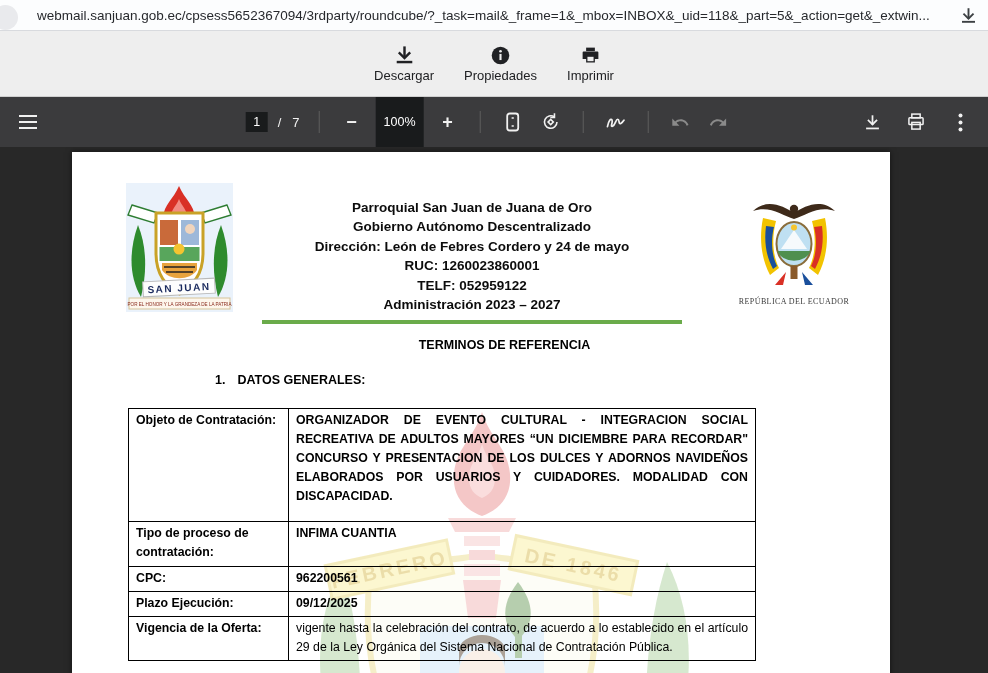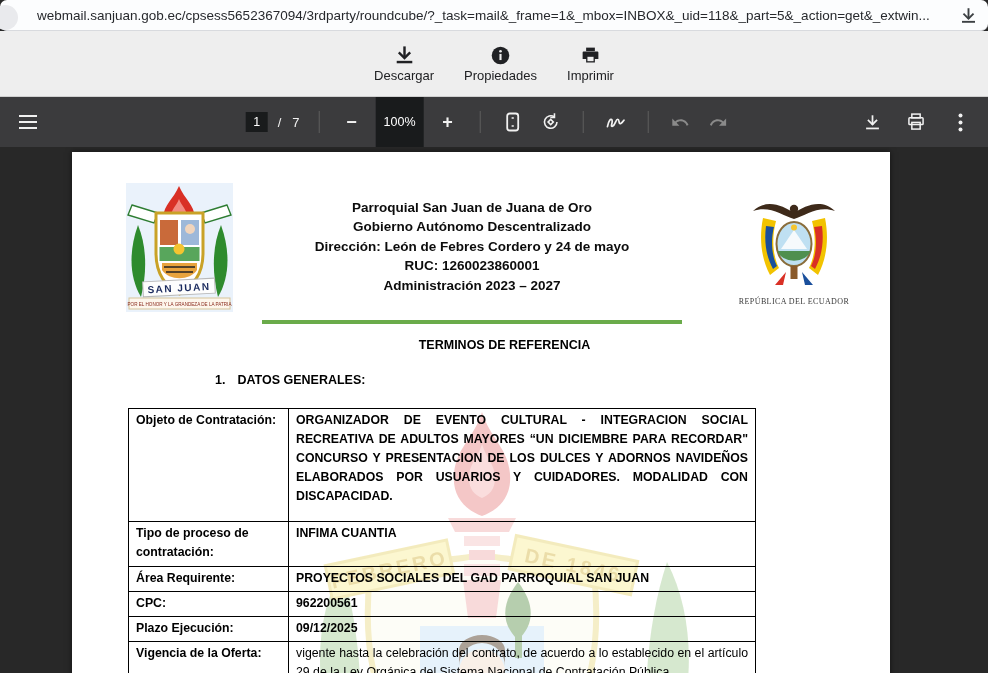--- a/index.html
+++ b/index.html
@@ -1,21 +1,21 @@
 <!DOCTYPE html>
 <html><head>
 <meta charset="utf-8">
 <style>
   * { box-sizing: border-box; margin: 0; padding: 0; }
   html,body { width: 988px; height: 673px; overflow: hidden; background:#282828;
     font-family: "Liberation Sans", sans-serif; }
 
   
   .url-bar { position: relative; height: 31px; background:#fcfdfe; border-bottom:1px solid #d8dade;
-    display:flex; align-items:center;border-radius:7px; }
+    display:flex; align-items:center; }
   .site-circle { position:absolute; left:-7px; top:5px; width:25px; height:25px; border-radius:50%;
     background:#e9eaed; }
   .url-text { margin-left:37px; font-size:13.5px; color:#27292d; white-space:nowrap; overflow:hidden;
     max-width: 905px; }
   .url-download { position:absolute; right:10px; top:6px; color:#3c4043; }
 
   
   .mail-toolbar { height:66px; background:#eeeeee; border-bottom:1px solid #cfcfcf;
     display:flex; justify-content:center; align-items:center; gap:22px; }
   .mail-btn { display:flex; flex-direction:column; align-items:center; gap:2px;
@@ -219,20 +219,21 @@
         <rect x="3" y="115" width="101" height="11" fill="#fdf6ec" stroke="#d5c39a"></rect>
         <text x="53.5" y="123" text-anchor="middle" font-size="4.6" fill="#8a2b1e">POR EL HONOR Y LA GRANDEZA DE LA PATRIA</text>
       </svg>
     </div>
 
     <div class="header-text">
       <div>Parroquial San Juan de Juana de Oro</div>
       <div>Gobierno Autónomo Descentralizado</div>
       <div>Dirección: León de Febres Cordero y 24 de mayo</div>
       <div>RUC: 1260023860001</div>
+      <div>TELF: 052959122</div>
       <div>Administración 2023 – 2027</div>
     </div>
     <div class="green-line" style="background:#6aab4a"></div>
 
     <div class="logo-right">
       <svg width="92" height="96" viewBox="0 0 92 96" style="margin:0 auto;">
         <path d="M5 15 C19 2 35 10 46 17 C57 10 73 2 87 15 C71 9 58 19 46 23 C34 19 21 9 5 15Z" fill="#3e2a1a"></path>
         <circle cx="46" cy="13" r="4.2" fill="#3e2a1a"></circle>
         <path d="M15 22 C11 42 13 62 22 79 l9 -7 C24 58 24 40 28 25Z" fill="#f2c300"></path>
         <path d="M18 30 C16 46 18 60 25 73 l4 -3 C23 58 23 42 26 31Z" fill="#1a4f9c"></path>
@@ -286,24 +287,20 @@
     <table class="data">
       <tbody>
           <tr class="r1">
         <td class="lbl">Objeto de Contratación:</td>
         <td class="val">ORGANIZADOR DE EVENTO CULTURAL - INTEGRACION SOCIAL RECREATIVA DE ADULTOS MAYORES “UN DICIEMBRE PARA RECORDAR" CONCURSO Y PRESENTACION DE LOS DULCES Y ADORNOS NAVIDEÑOS ELABORADOS POR USUARIOS Y CUIDADORES.  MODALIDAD CON DISCAPACIDAD.</td>
       </tr>
       <tr class="r2">
         <td class="lbl">Tipo de proceso de contratación:</td>
         <td class="val">INFIMA CUANTIA</td>
       </tr>
-      <tr class="r3">
-        <td class="lbl">Área Requirente:</td>
-        <td class="val">PROYECTOS SOCIALES DEL GAD PARROQUIAL SAN JUAN</td>
-      </tr>
       <tr class="r4">
         <td class="lbl">CPC:</td>
         <td class="val">962200561</td>
       </tr>
       <tr class="r5">
         <td class="lbl">Plazo Ejecución:</td>
         <td class="val">09/12/2025</td>
       </tr>
       <tr class="r6">
         <td class="lbl">Vigencia de la Oferta:</td>

